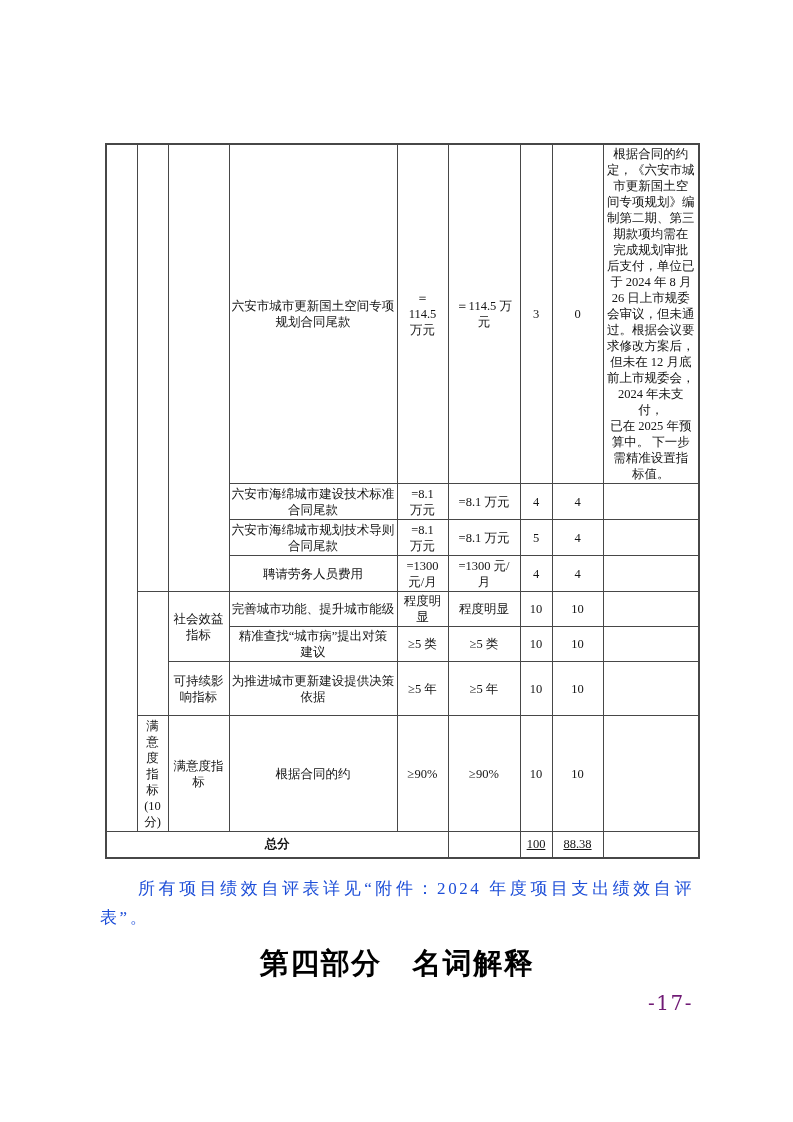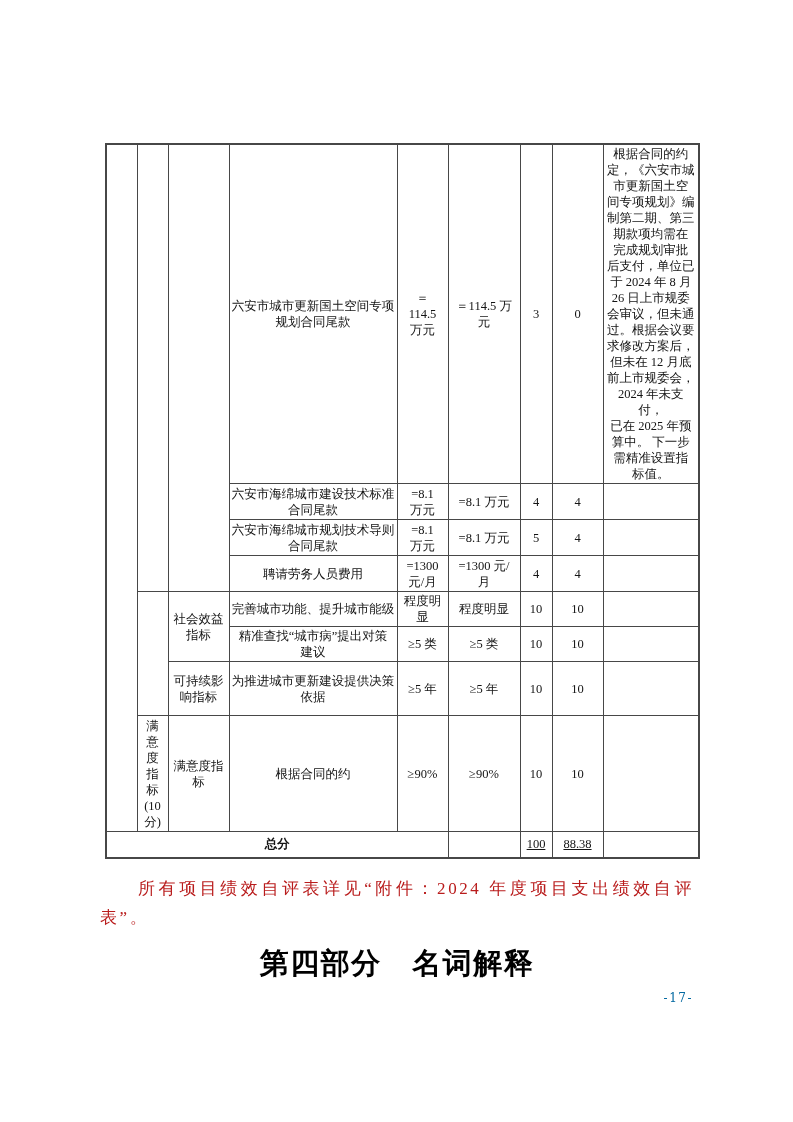--- a/index.html
+++ b/index.html
@@ -43,31 +43,31 @@
   tr.r4 { height:36px; }
   tr.r5 { height:34px; }
   tr.r6 { height:34px;padding-left:32px; }
   tr.r7 { height:54px; }
   tr.r8 { height:116px; }
   tr.r9 { height:26px; }
 
   .para {
     position:absolute; left:100px; top:874px; width:594px;
     font-size:17px; line-height:29px; letter-spacing:2.6px;
-    text-indent:38px; text-align:justify; color:#b91c1c;
+    text-indent:38px; text-align:justify; color:#1d4ed8;
   }
   .section-heading {
     position:absolute; left:100px; top:944px; width:594px;
     text-align:center; font-size:29px; font-weight:bold;
     letter-spacing:1.5px; color:#000;
     font-family:"Liberation Serif","DejaVu Serif",serif;
   }
   .pagenum {
     position:absolute; right:100px; top:991px;
-    font-size:12px; letter-spacing:1.5px; color:#0369a1;
+    font-size:20px; letter-spacing:1.5px; color:#701a75;
     font-family:"DejaVu Serif",serif;
   }
 </style>
 </head>
 <body>
 
 <div class="page">
 
   <table class="eval">
     <colgroup>

